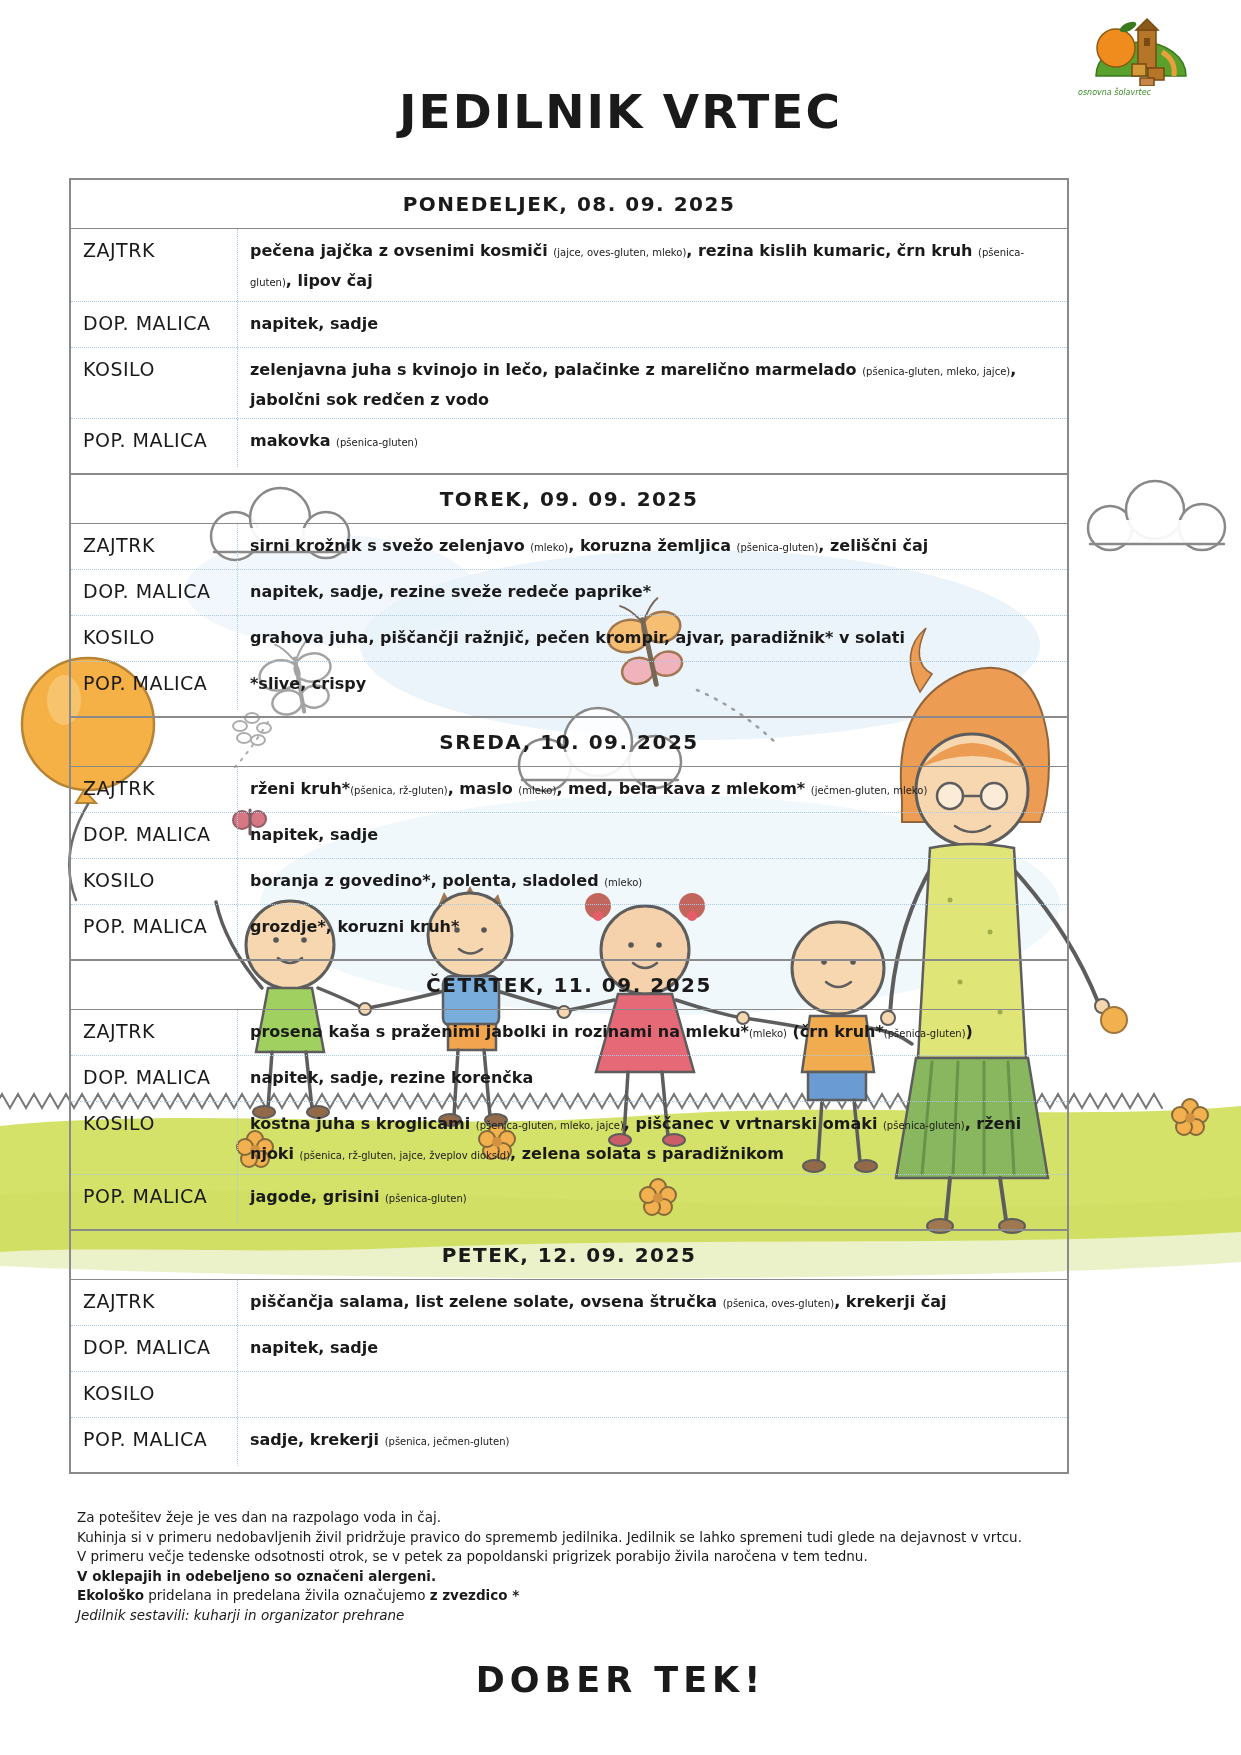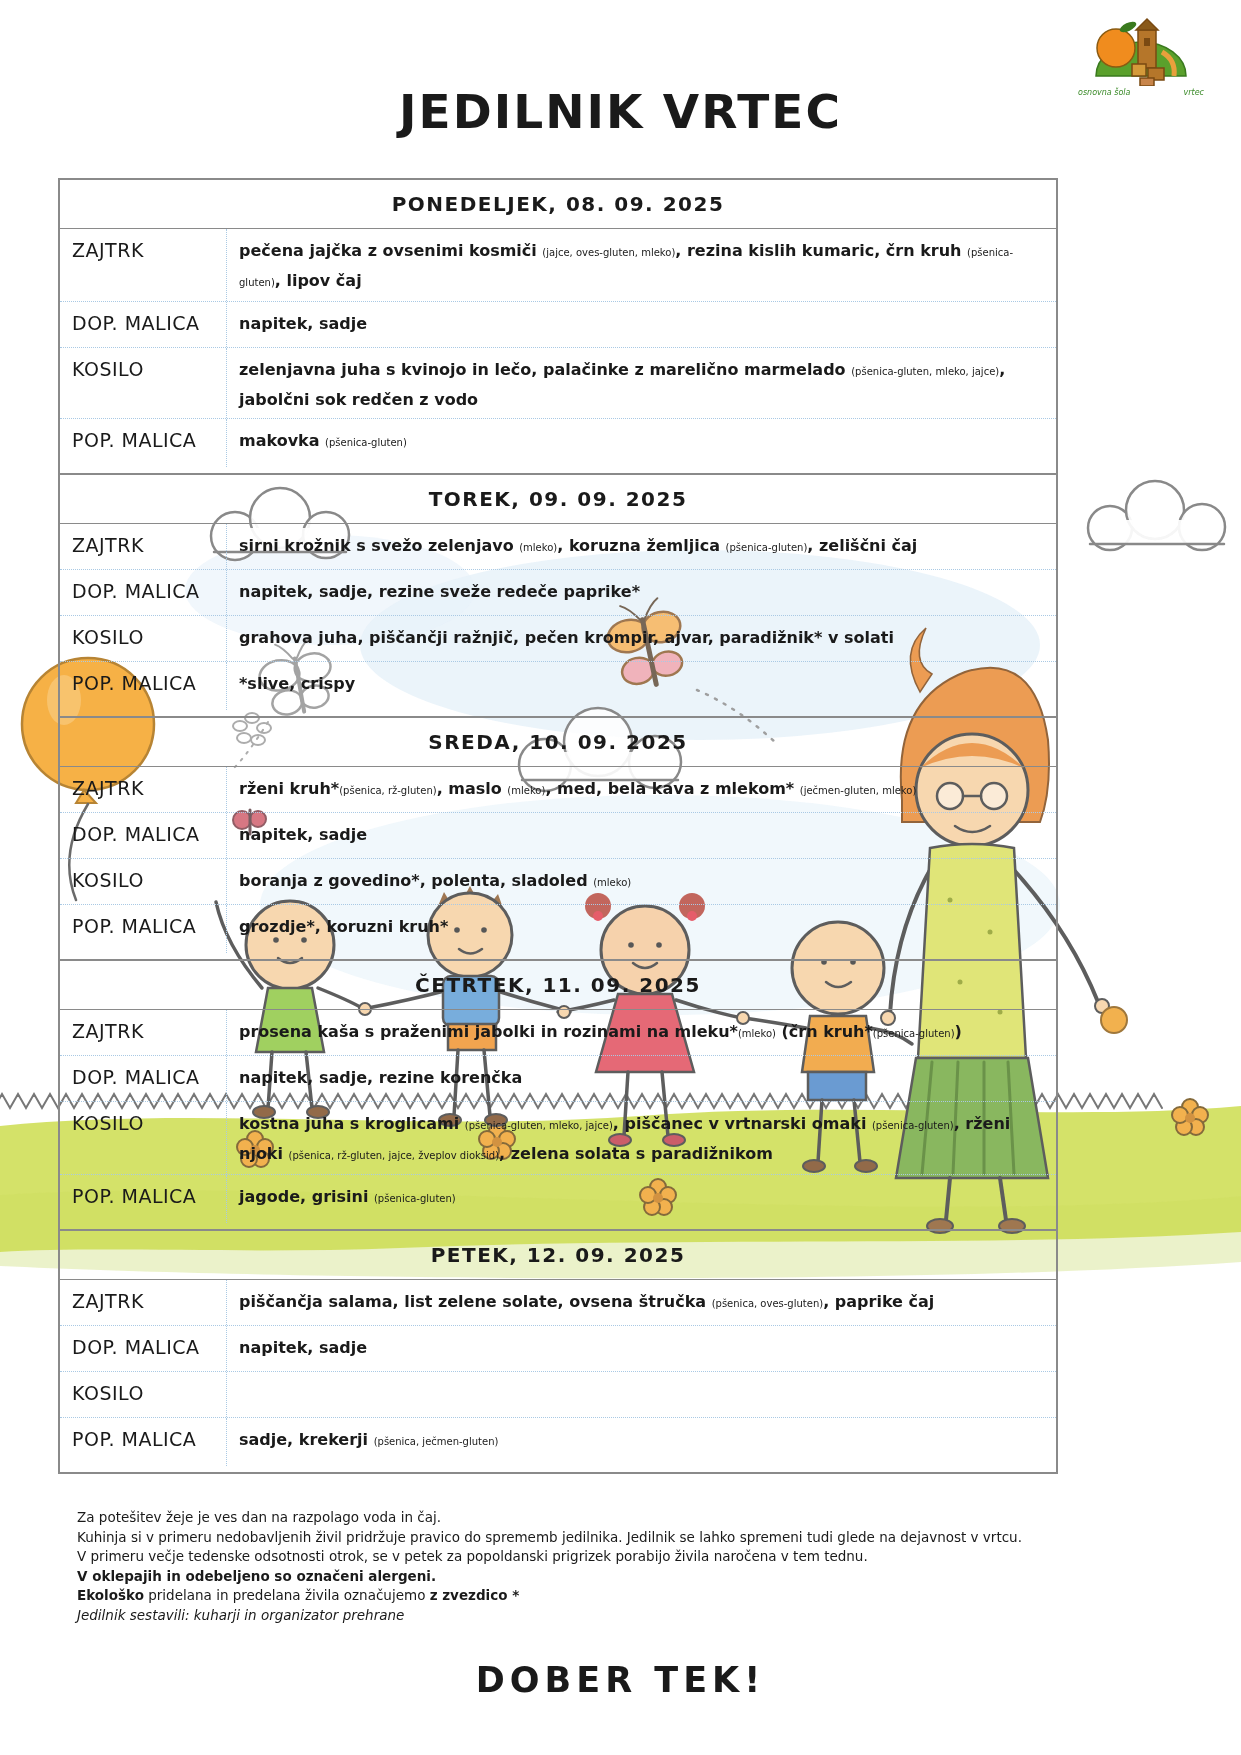--- a/index.html
+++ b/index.html
@@ -3,41 +3,41 @@
 <meta charset="utf-8">
 <style>
   html,body{margin:0;padding:0;background:#ffffff;}
   .page{position:relative;width:1241px;height:1755px;background:#ffffff;overflow:hidden;
         font-family:"DejaVu Sans", sans-serif;color:#1a1a1a;}
   .bg{position:absolute;left:0;top:0;width:1241px;height:1755px;pointer-events:none;z-index:0;}
   .logo{position:absolute;left:1078px;top:14px;width:126px;height:92px;z-index:2;}
   .logo svg{display:block;}
   .page-title{position:absolute;left:0;top:84px;width:100%;margin:0;text-align:center;
         font-size:47px;font-weight:700;letter-spacing:2px;z-index:2;}
-  .menu-table{position:absolute;left:58px;top:178px;width:1000px;z-index:2;
+  .menu-table{position:absolute;left:69px;top:178px;width:1000px;z-index:2;
         border:2px solid #8a8a8a;box-sizing:border-box;background:transparent;}
   .day{border-bottom:2px solid #8a8a8a;}
   .day:last-child{border-bottom:none;}
   .day-header{height:48px;display:flex;align-items:center;justify-content:center;
         border-bottom:1px solid #8a8a8a;font-size:20px;font-weight:700;letter-spacing:1.5px;}
   .meal-row{display:flex;min-height:46px;border-bottom:1px dotted #a9c9e4;box-sizing:border-box;}
   .meal-row:last-child{border-bottom:none;min-height:54px;padding-bottom:6px;}
   .meal-label{flex:0 0 167px;box-sizing:border-box;border-right:1px dotted #a9c9e4;
         padding:10px 4px 4px 12px;font-size:19px;letter-spacing:0.5px;}
   .meal-content{flex:1;padding:8px 8px 4px 12px;font-size:16px;line-height:28px;}
   .seg-b{font-weight:700;}
   .seg-i{font-weight:400;font-size:10px;}
   .seg-n{font-weight:400;}
   .seg-it{font-style:italic;font-weight:400;}
   .notes{position:absolute;left:62px;top:1508px;width:1120px;z-index:2;
         font-size:13.5px;line-height:19.5px;margin-left:15px;}
   .note-line .seg-b{font-weight:700;}
   .bon-appetit{position:absolute;left:0;top:1660px;width:100%;text-align:center;z-index:2;
         font-size:35px;font-weight:700;letter-spacing:5px;}
-  .logo-text{position:absolute;left:0;top:74px;width:126px;display:flex;justify-content:space-between;
+  .logo-text{position:absolute;left:0;top:74px;width:126px;display:flex;justify-content:flex-start;
         font-size:8px;font-style:italic;color:#3a8a28;}
 </style>
 </head>
 <body>
 
 <div class="page">
 
   <svg class="bg" viewBox="0 0 1241 1755" aria-hidden="true">
     <g opacity="0.82" stroke-linecap="round">
 
@@ -365,21 +365,21 @@
           <div class="meal-label">POP. MALICA</div>
           <div class="meal-content"><span class="seg-b">jagode, grisini </span><span class="seg-i">(pšenica-gluten)</span></div>
         </div>
       </section>
       <section class="day">
         <div class="day-header">
           <span>PETEK, 12. 09. 2025</span>
         </div>
         <div class="meal-row">
           <div class="meal-label">ZAJTRK</div>
-          <div class="meal-content"><span class="seg-b">piščančja salama, list zelene solate, ovsena štručka </span><span class="seg-i">(pšenica, oves-gluten)</span><span class="seg-b">, paprike čaj</span></div>
+          <div class="meal-content"><span class="seg-b">piščančja salama, list zelene solate, ovsena štručka </span><span class="seg-i">(pšenica, oves-gluten)</span><span class="seg-b">, krekerji čaj</span></div>
         </div>
         <div class="meal-row">
           <div class="meal-label">DOP. MALICA</div>
           <div class="meal-content"><span class="seg-b">napitek, sadje</span></div>
         </div>
         <div class="meal-row">
           <div class="meal-label">KOSILO</div>
         </div>
         <div class="meal-row">
           <div class="meal-label">POP. MALICA</div>

